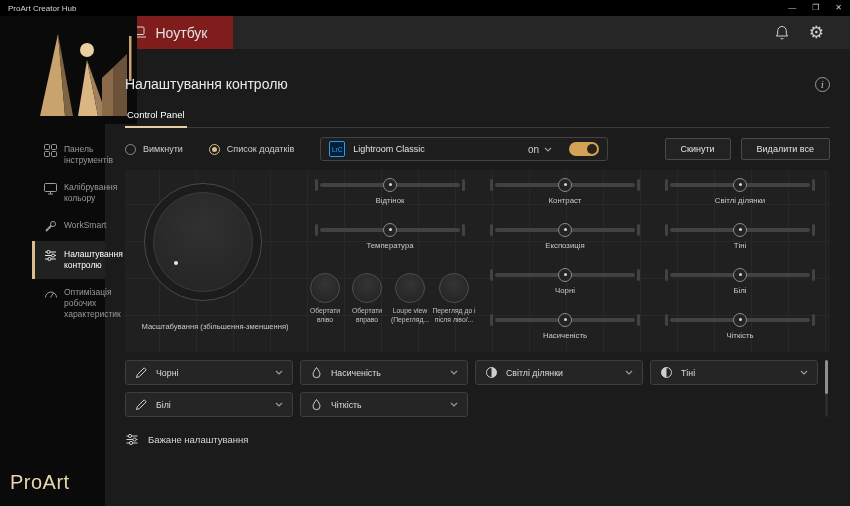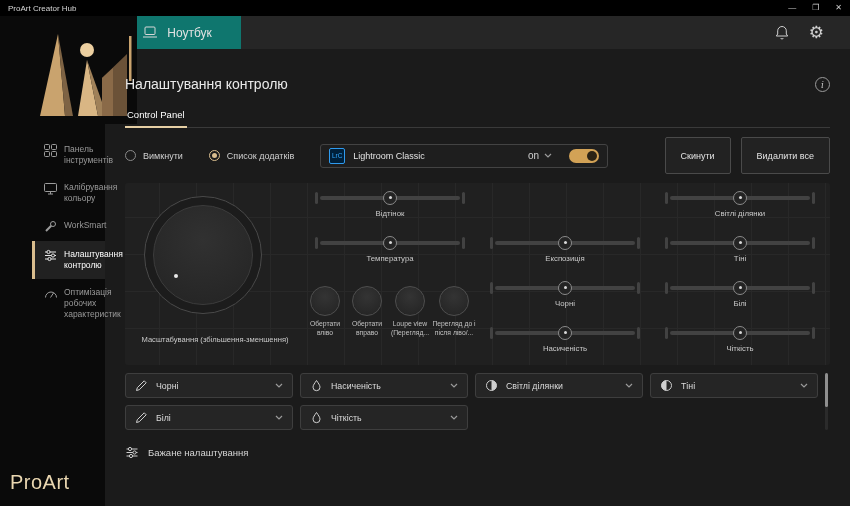--- a/index.html
+++ b/index.html
@@ -17,21 +17,21 @@
   .sidebar{width:105px;flex-shrink:0;background:#0a0a0a;position:relative;padding-left:32px;}
   .logo-art{height:108px;position:relative;}
   .nav{margin-top:12px;}
   .nav-item{display:flex;gap:7px;padding:8px 4px 8px 9px;color:#999;font-size:8.5px;line-height:1.3;align-items:flex-start;border-left:3px solid transparent;}
   .nav-item .nicon{flex-shrink:0;margin-top:0;}
   .nav-item.active{background:#212121;color:#fff;border-left-color:#d9bd8e;}
   .brand{position:absolute;bottom:12px;left:10px;font-size:20px;color:#ead7b1;letter-spacing:.5px;font-weight:400;}
 
   .main{flex:1;display:flex;flex-direction:column;background:#1b1b1b;min-width:0;}
   .topbar{height:34px;background:#262626;display:flex;align-items:stretch;border-bottom:1px solid #1b1b1b;}
-  .device-tab{margin-left:8px;width:128px;background:#0f766e;display:flex;align-items:center;justify-content:center;gap:9px;color:#e2e2e2;font-size:12px;}
+  .device-tab{width:128px;background:#7f1d1d;display:flex;align-items:center;justify-content:center;gap:9px;color:#e2e2e2;font-size:14px;}
   .topbar-icons{margin-left:auto;display:flex;align-items:center;gap:20px;padding-right:26px;}
   .gear{font-size:17px;color:#cfcfcf;line-height:1;}
 
   .content{flex:1;padding:0 20px;position:relative;}
   .page-head{display:flex;justify-content:space-between;align-items:flex-end;margin-top:26px;}
   .page-title{font-size:14px;color:#eaeaea;font-weight:400;}
   .info-btn{width:15px;height:15px;border:1px solid #9a9a9a;border-radius:50%;color:#c5c5c5;font-size:9px;display:flex;align-items:center;justify-content:center;font-style:italic;font-family:"DejaVu Serif",serif;}
   .tabs{margin-top:12px;border-bottom:1px solid #3a3a3a;}
   .tab{display:inline-block;font-size:9.5px;color:#fff;padding:0 2px 6px;border-bottom:2px solid #e6cfa4;margin-bottom:-1px;}
 
@@ -42,21 +42,21 @@
   .radio.sel{border-color:#d9bd8e;}
   .radio.sel::after{content:"";position:absolute;inset:2px;border-radius:50%;background:#d9bd8e;}
   .radio-label{font-size:9px;color:#d0d0d0;white-space:nowrap;}
   .app-select{width:288px;height:24px;border:1px solid #434343;border-radius:3px;background:#1e1e1e;display:flex;align-items:center;gap:8px;padding:0 8px;}
   .lrc-badge{width:16px;height:16px;background:#00203a;border:1px solid #2f9bef;border-radius:2px;color:#31a8ff;font-size:6.5px;display:flex;align-items:center;justify-content:center;flex-shrink:0;}
   .app-name{font-size:9px;color:#e3e3e3;white-space:nowrap;}
   .state-select{margin-left:auto;display:flex;align-items:center;gap:5px;font-size:10px;color:#cfcfcf;}
   .toggle{width:30px;height:14px;border-radius:7px;background:#d2a256;position:relative;margin-left:9px;flex-shrink:0;}
   .toggle::after{content:"";position:absolute;right:2px;top:2px;width:10px;height:10px;border-radius:50%;background:#2b2315;}
   .row-buttons{margin-left:auto;display:flex;gap:10px;}
-  .btn{height:37px;padding:3px 15px;background:#222;border:1px solid #4a4a4a;border-radius:2px;color:#e2e2e2;font-size:9px;display:flex;align-items:center;white-space:nowrap;}
+  .btn{height:22px;padding:3px 15px;background:#222;border:1px solid #4a4a4a;border-radius:2px;color:#e2e2e2;font-size:9px;display:flex;align-items:center;white-space:nowrap;}
 
   
   .panel{margin-top:9px;height:182px;border-radius:3px;position:relative;overflow:hidden;
     background-color:#202020;
     background-image:linear-gradient(#282828 1px,transparent 1px),linear-gradient(90deg,#282828 1px,transparent 1px);
     background-size:37px 37px;background-position:-3px -3px;}
   .dial{position:absolute;left:19px;top:13px;width:118px;height:118px;border-radius:50%;background:#1c1c1c;border:1px solid #4a4a4a;}
   .dial-inner{position:absolute;inset:8px;border-radius:50%;background:radial-gradient(circle at 50% 35%,#313131,#232323);border:1px solid #3c3c3c;}
   .dial-dot{position:absolute;left:20px;top:68px;width:4px;height:4px;background:#e9e9e9;border-radius:50%;}
   .dial-label{position:absolute;left:0;top:152px;width:180px;text-align:center;font-size:7.6px;color:#c9c9c9;}
@@ -274,20 +274,28 @@
         </div>
         <div class="rbtn" style="left:262px;">
           <div class="rbtn-circle"></div>
           <div class="rbtn-label">Loupe view (Перегляд...</div>
         </div>
         <div class="rbtn" style="left:306px;">
           <div class="rbtn-circle"></div>
           <div class="rbtn-label">Перегляд до і після ліво/...</div>
         </div>
 
+        <div class="slider" style="left:365px;top:8px;">
+          <div class="sl-track">
+              <span class="sl-cap l"></span>
+              <span class="sl-cap r"></span>
+              <span class="sl-knob"></span>
+            </div>
+          <div class="sl-label">Контраст</div>
+        </div>
         <div class="slider" style="left:365px;top:53px;">
           <div class="sl-track">
               <span class="sl-cap l"></span>
               <span class="sl-cap r"></span>
               <span class="sl-knob"></span>
             </div>
           <div class="sl-label">Експозиція</div>
         </div>
         <div class="slider" style="left:365px;top:98px;">
           <div class="sl-track">

